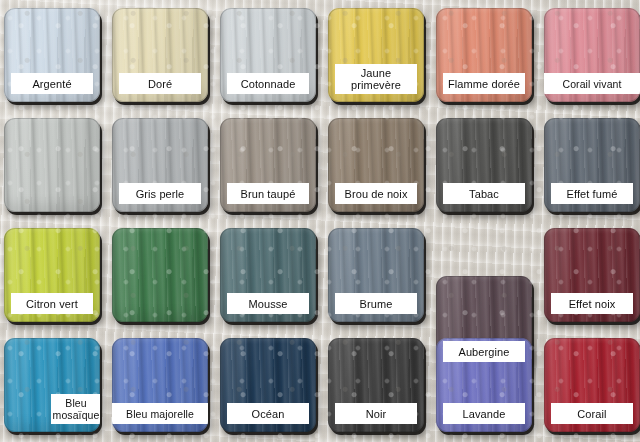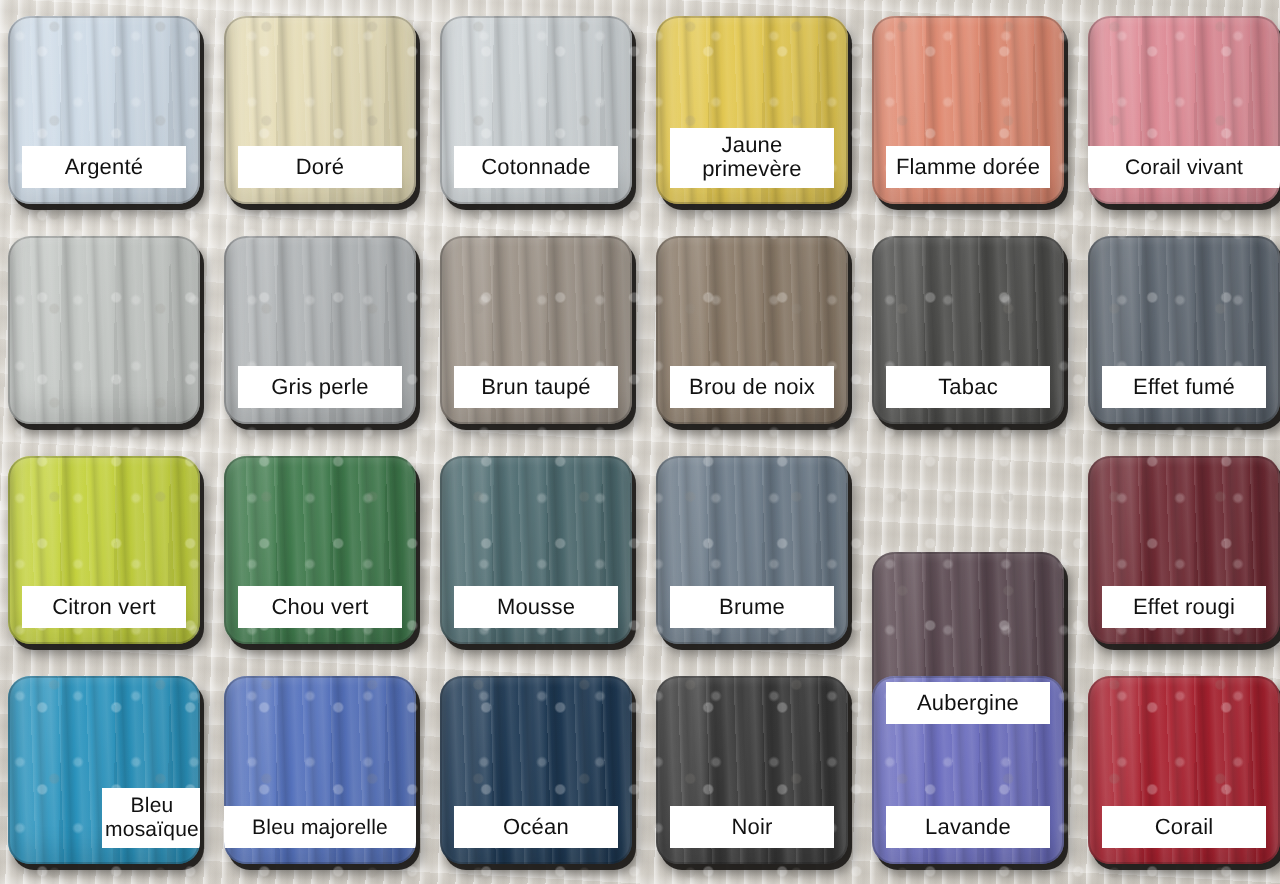--- a/index.html
+++ b/index.html
@@ -174,41 +174,40 @@
         <div class="label">Effet fumé</div>
       </div>
       <div class="swatch" style="background-color: rgb(196, 210, 62);">
         <div class="grain"></div>
         <div class="edge"></div>
         <div class="label">Citron vert</div>
       </div>
       <div class="swatch" style="background-color: rgb(63, 122, 76);">
         <div class="grain"></div>
         <div class="edge"></div>
-        <div class="label">Chou vert</div>
       </div>
       <div class="swatch" style="background-color: rgb(77, 107, 112);">
         <div class="grain"></div>
         <div class="edge"></div>
         <div class="label">Mousse</div>
       </div>
       <div class="swatch" style="background-color: rgb(107, 122, 136);">
         <div class="grain"></div>
         <div class="edge"></div>
         <div class="label">Brume</div>
       </div>
       <div class="swatch" style="background-color: rgb(92, 74, 82); margin-top: 48px;">
         <div class="grain"></div>
         <div class="edge"></div>
         <div class="label">Aubergine</div>
       </div>
       <div class="swatch" style="background-color: rgb(110, 42, 51);">
         <div class="grain"></div>
         <div class="edge"></div>
-        <div class="label">Effet rougi</div>
+        <div class="label">Effet noix</div>
       </div>
       <div class="swatch" style="background-color: rgb(42, 147, 189); padding-left: 48px;">
         <div class="grain"></div>
         <div class="edge"></div>
         <div class="label wide">Bleu mosaïque</div>
       </div>
       <div class="swatch" style="background-color: rgb(85, 114, 189);">
         <div class="grain"></div>
         <div class="edge"></div>
         <div class="label wide">Bleu majorelle</div>

